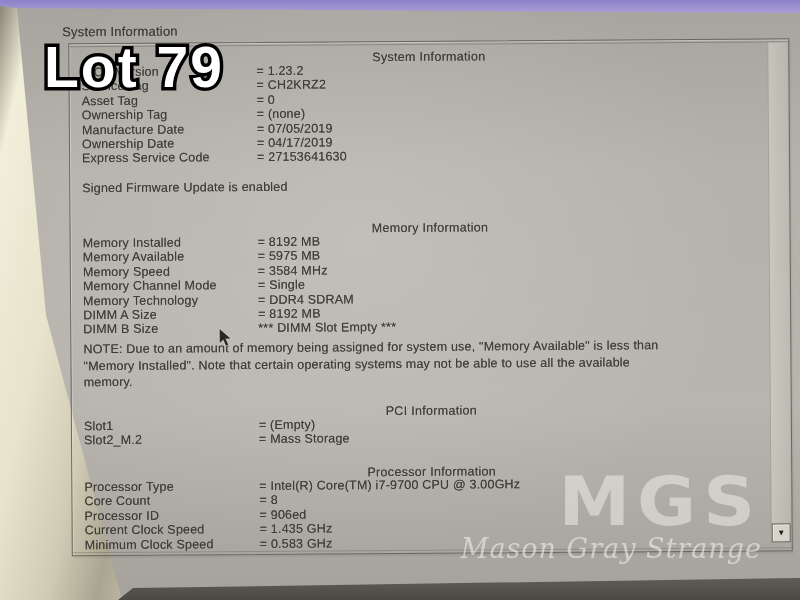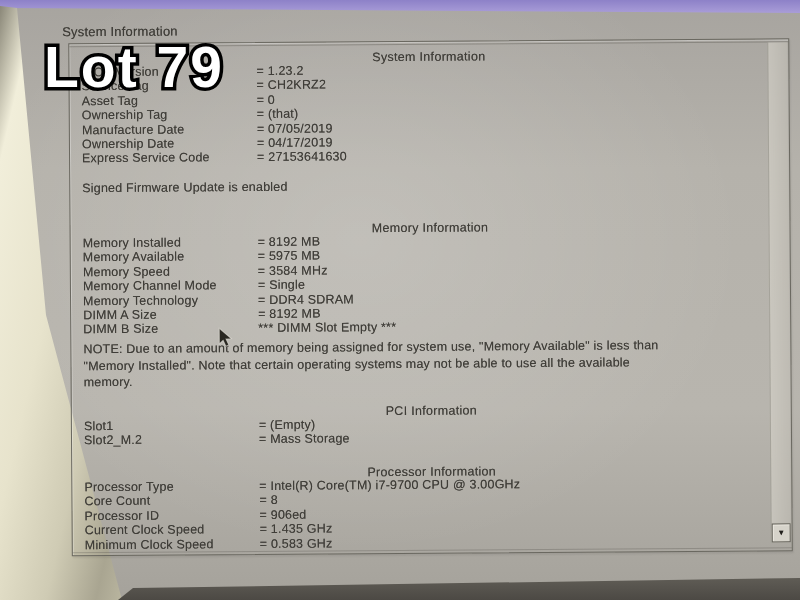--- a/index.html
+++ b/index.html
@@ -88,21 +88,21 @@
         <div class="row">
           <span class="lbl">Service Tag</span>
           <span class="val">= CH2KRZ2</span>
         </div>
         <div class="row">
           <span class="lbl">Asset Tag</span>
           <span class="val">= 0</span>
         </div>
         <div class="row">
           <span class="lbl">Ownership Tag</span>
-          <span class="val">= (that)</span>
+          <span class="val">= (none)</span>
         </div>
         <div class="row">
           <span class="lbl">Manufacture Date</span>
           <span class="val">= 07/05/2019</span>
         </div>
         <div class="row">
           <span class="lbl">Ownership Date</span>
           <span class="val">= 04/17/2019</span>
         </div>
         <div class="row">
@@ -195,13 +195,17 @@
     </svg>
   </div>
 
   <div class="bottom-strip"></div>
 
   <div class="lot">
     <span class="stroke">Lot 79</span>
     <span class="fill">Lot 79</span>
   </div>
 
+  <div class="mgs">
+    <div class="mgs-logo">MGS</div>
+    <div class="mgs-name">Mason Gray Strange</div>
+  </div>
 </div>
 
 </body></html>

